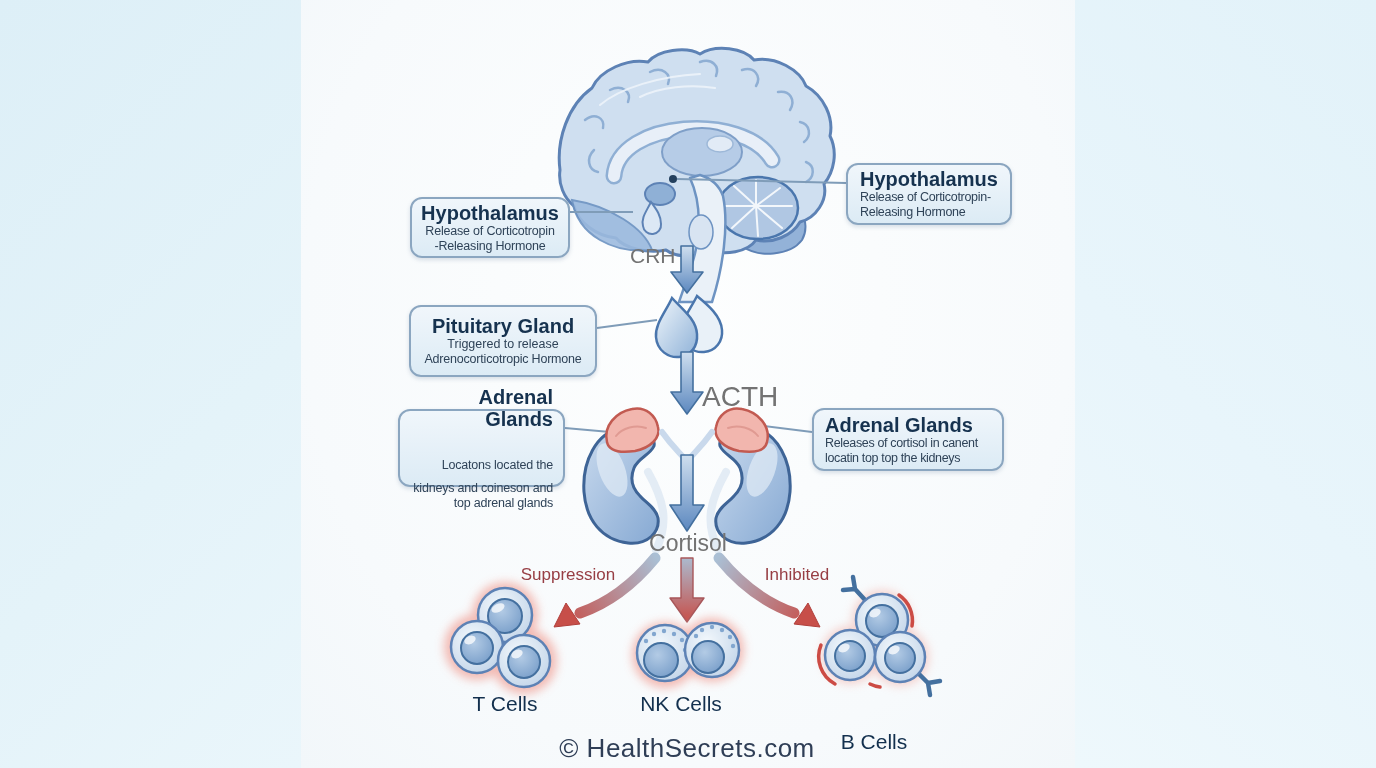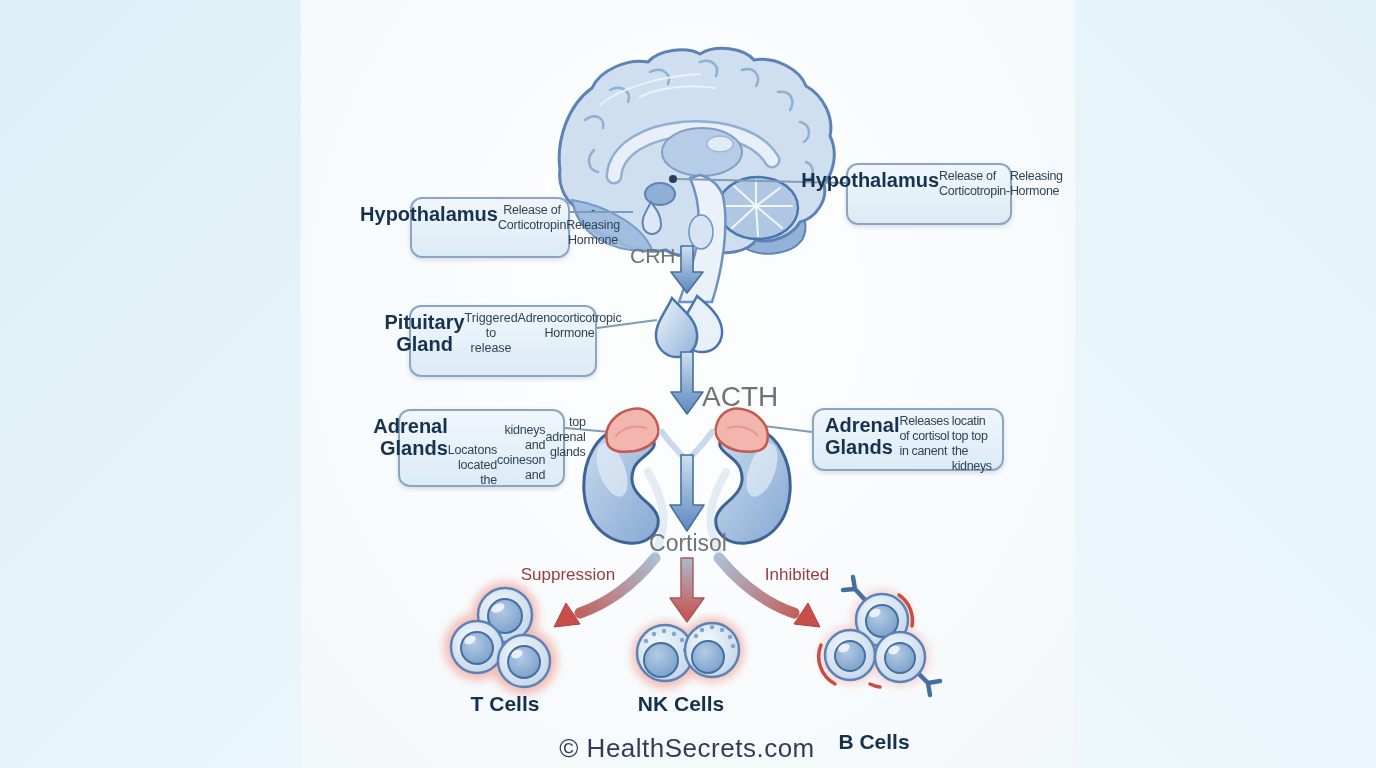--- a/index.html
+++ b/index.html
@@ -7,26 +7,26 @@
          font-family:"Liberation Sans",sans-serif;background:#fafdfe;}
   .side-panel{position:absolute;top:0;height:768px;}
   #left-panel{left:0;width:301px;background:linear-gradient(135deg,#ddeff7 0%,#e4f3f9 60%,#eaf6fb 100%);}
   #right-panel{left:1075px;width:301px;background:linear-gradient(225deg,#e2f2f9 0%,#e8f5fb 55%,#eef8fc 100%);}
   #center-panel{position:absolute;left:301px;top:0;width:774px;height:768px;
          background:radial-gradient(ellipse at 50% 40%,#fdfefe 0%,#f7fafc 70%,#f2f7fa 100%);}
   svg{position:absolute;left:0;top:0;}
   .callout{position:absolute;border:2px solid #8ba6c0;border-radius:12px;
            background:linear-gradient(180deg,#f0f6fb 0%,#dcebf5 100%);
            box-shadow:0 2px 4px rgba(90,120,150,.22);
-           display:flex;flex-direction:row;justify-content:center;box-sizing:border-box;}
+           display:flex;flex-direction:column;justify-content:center;box-sizing:border-box;}
   .callout .title{font-weight:bold;color:#16324f;line-height:1.1;}
   .callout .line{color:#2f4358;line-height:1.2;}
   .hormone-label{position:absolute;font-weight:normal;color:#737373;}
   .effect-label{position:absolute;color:#973e44;font-weight:500;transform:translateX(-50%);}
-  .cell-label{position:absolute;font-weight:bold;color:#13304e;transform:translateX(-50%);font-size:21px;}
+  .cell-label{position:absolute;font-weight:normal;color:#13304e;transform:translateX(-50%);font-size:21px;}
   .watermark{position:absolute;color:#2f3e56;font-size:26px;transform:translateX(-50%);letter-spacing:.5px;}
 </style>
 </head>
 <body>
 
 <div id="stage">
   <div id="left-panel" class="side-panel"></div>
   <div id="right-panel" class="side-panel"></div>
   <div id="center-panel"></div>
 

